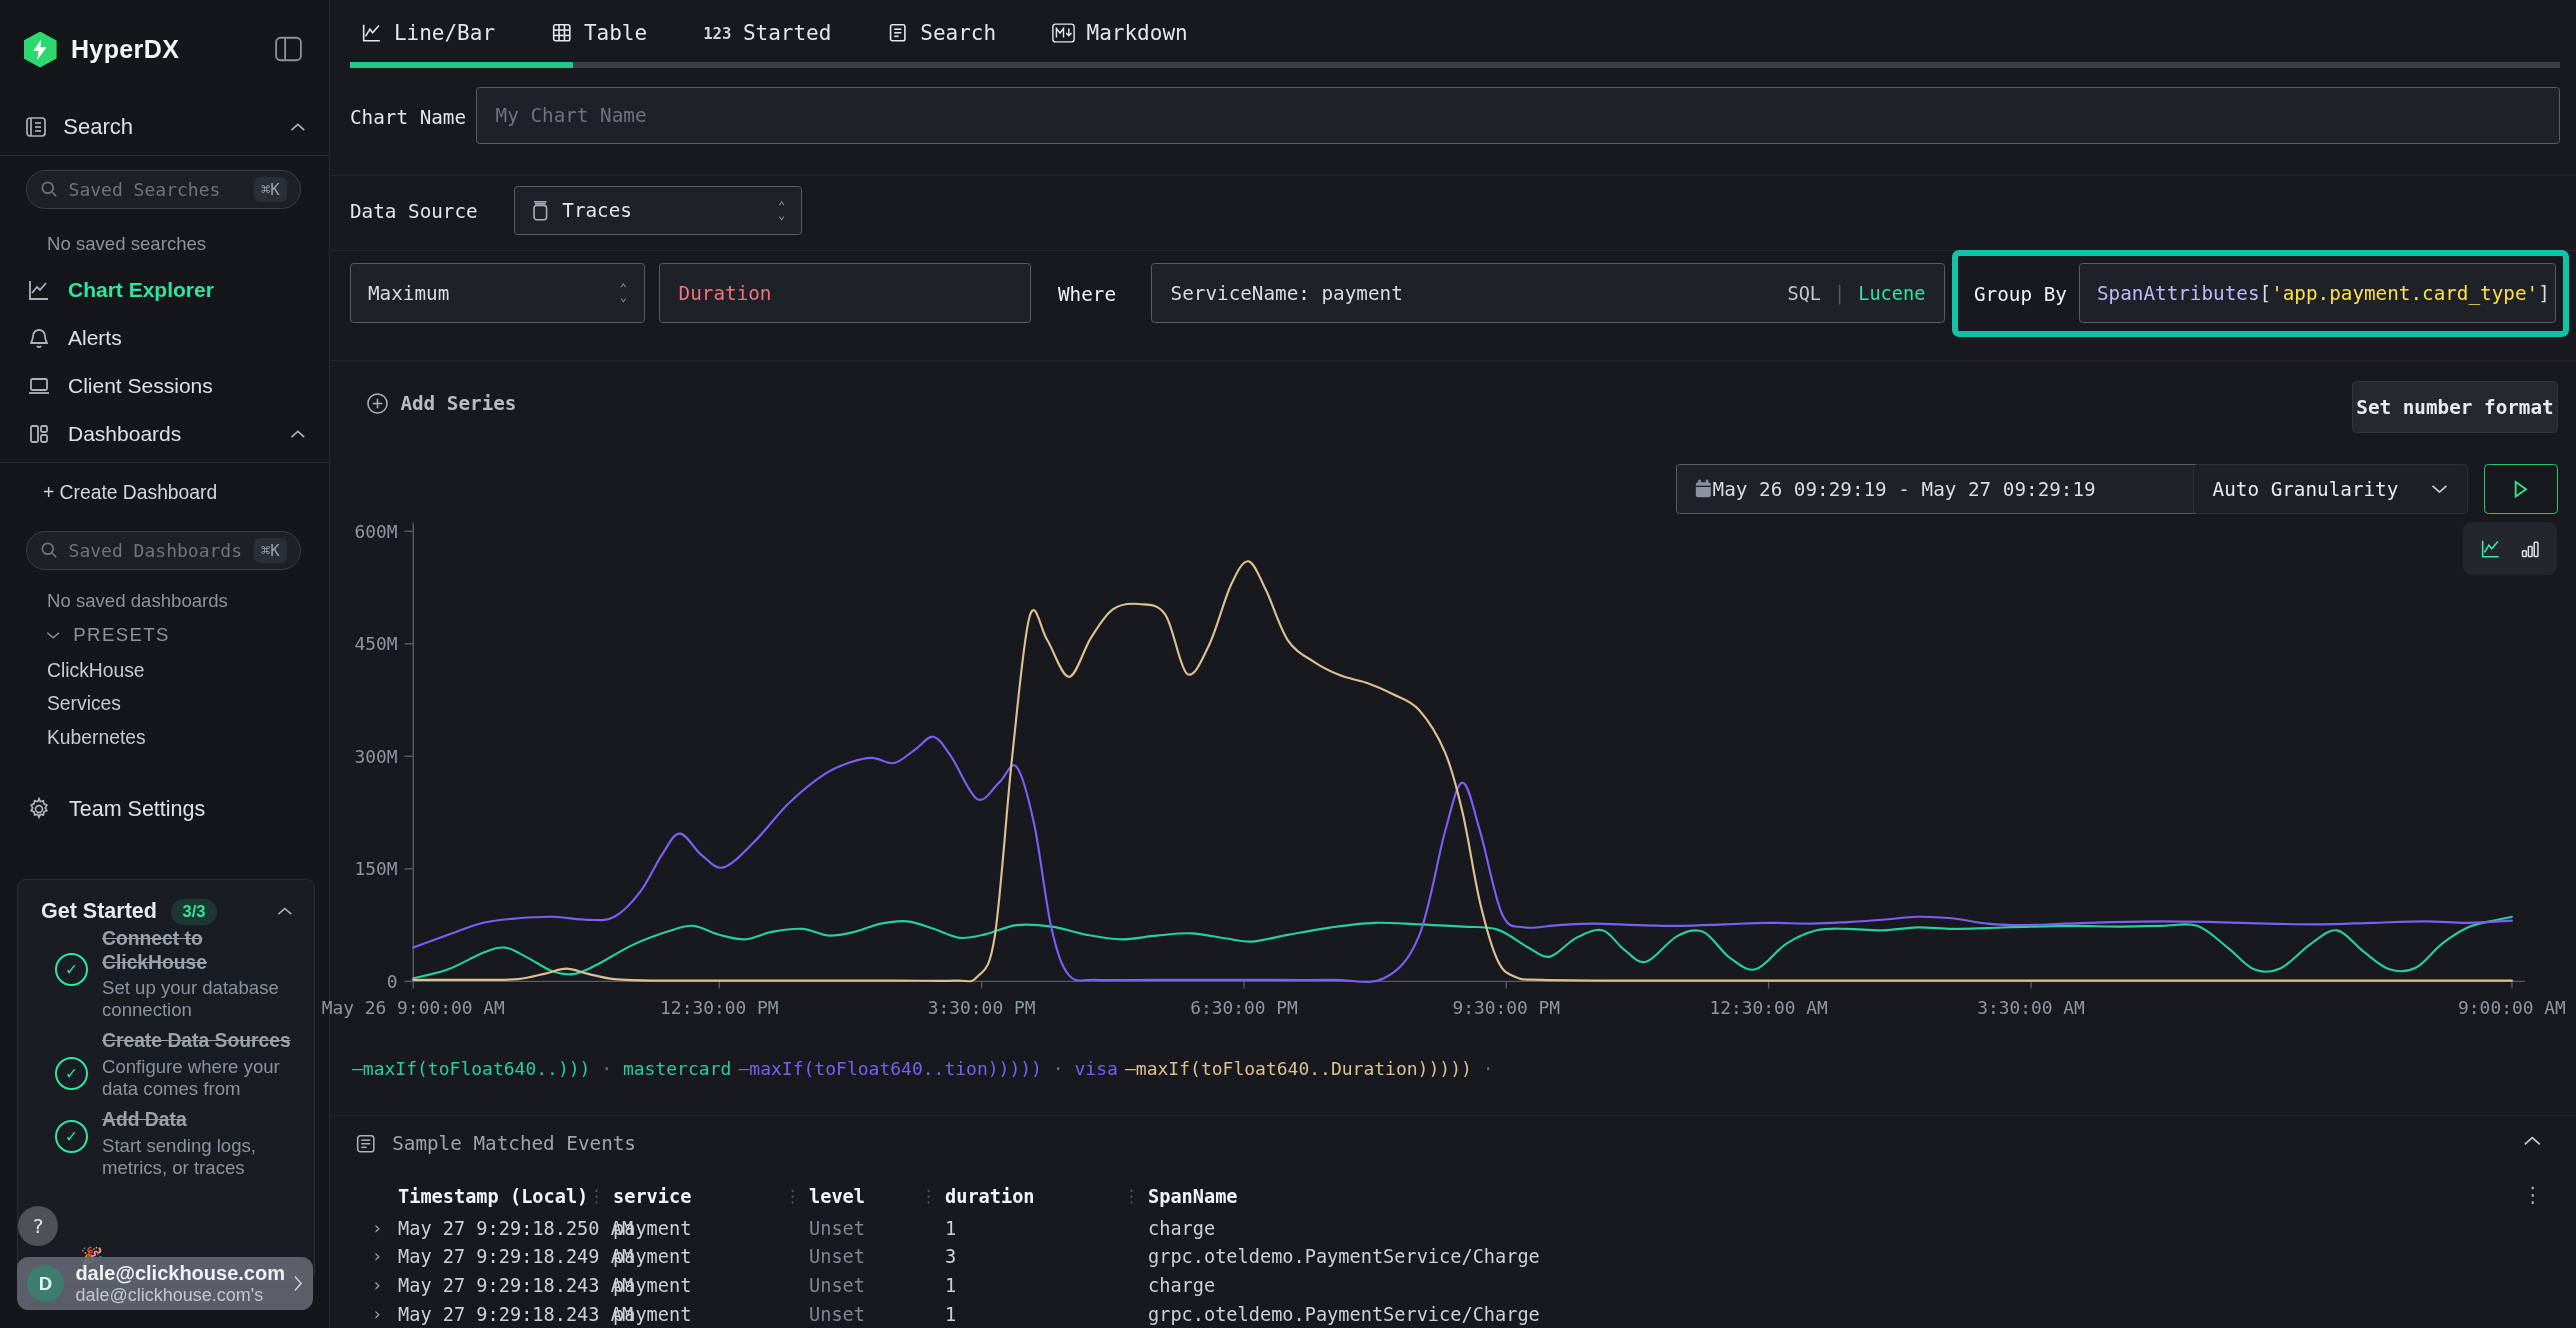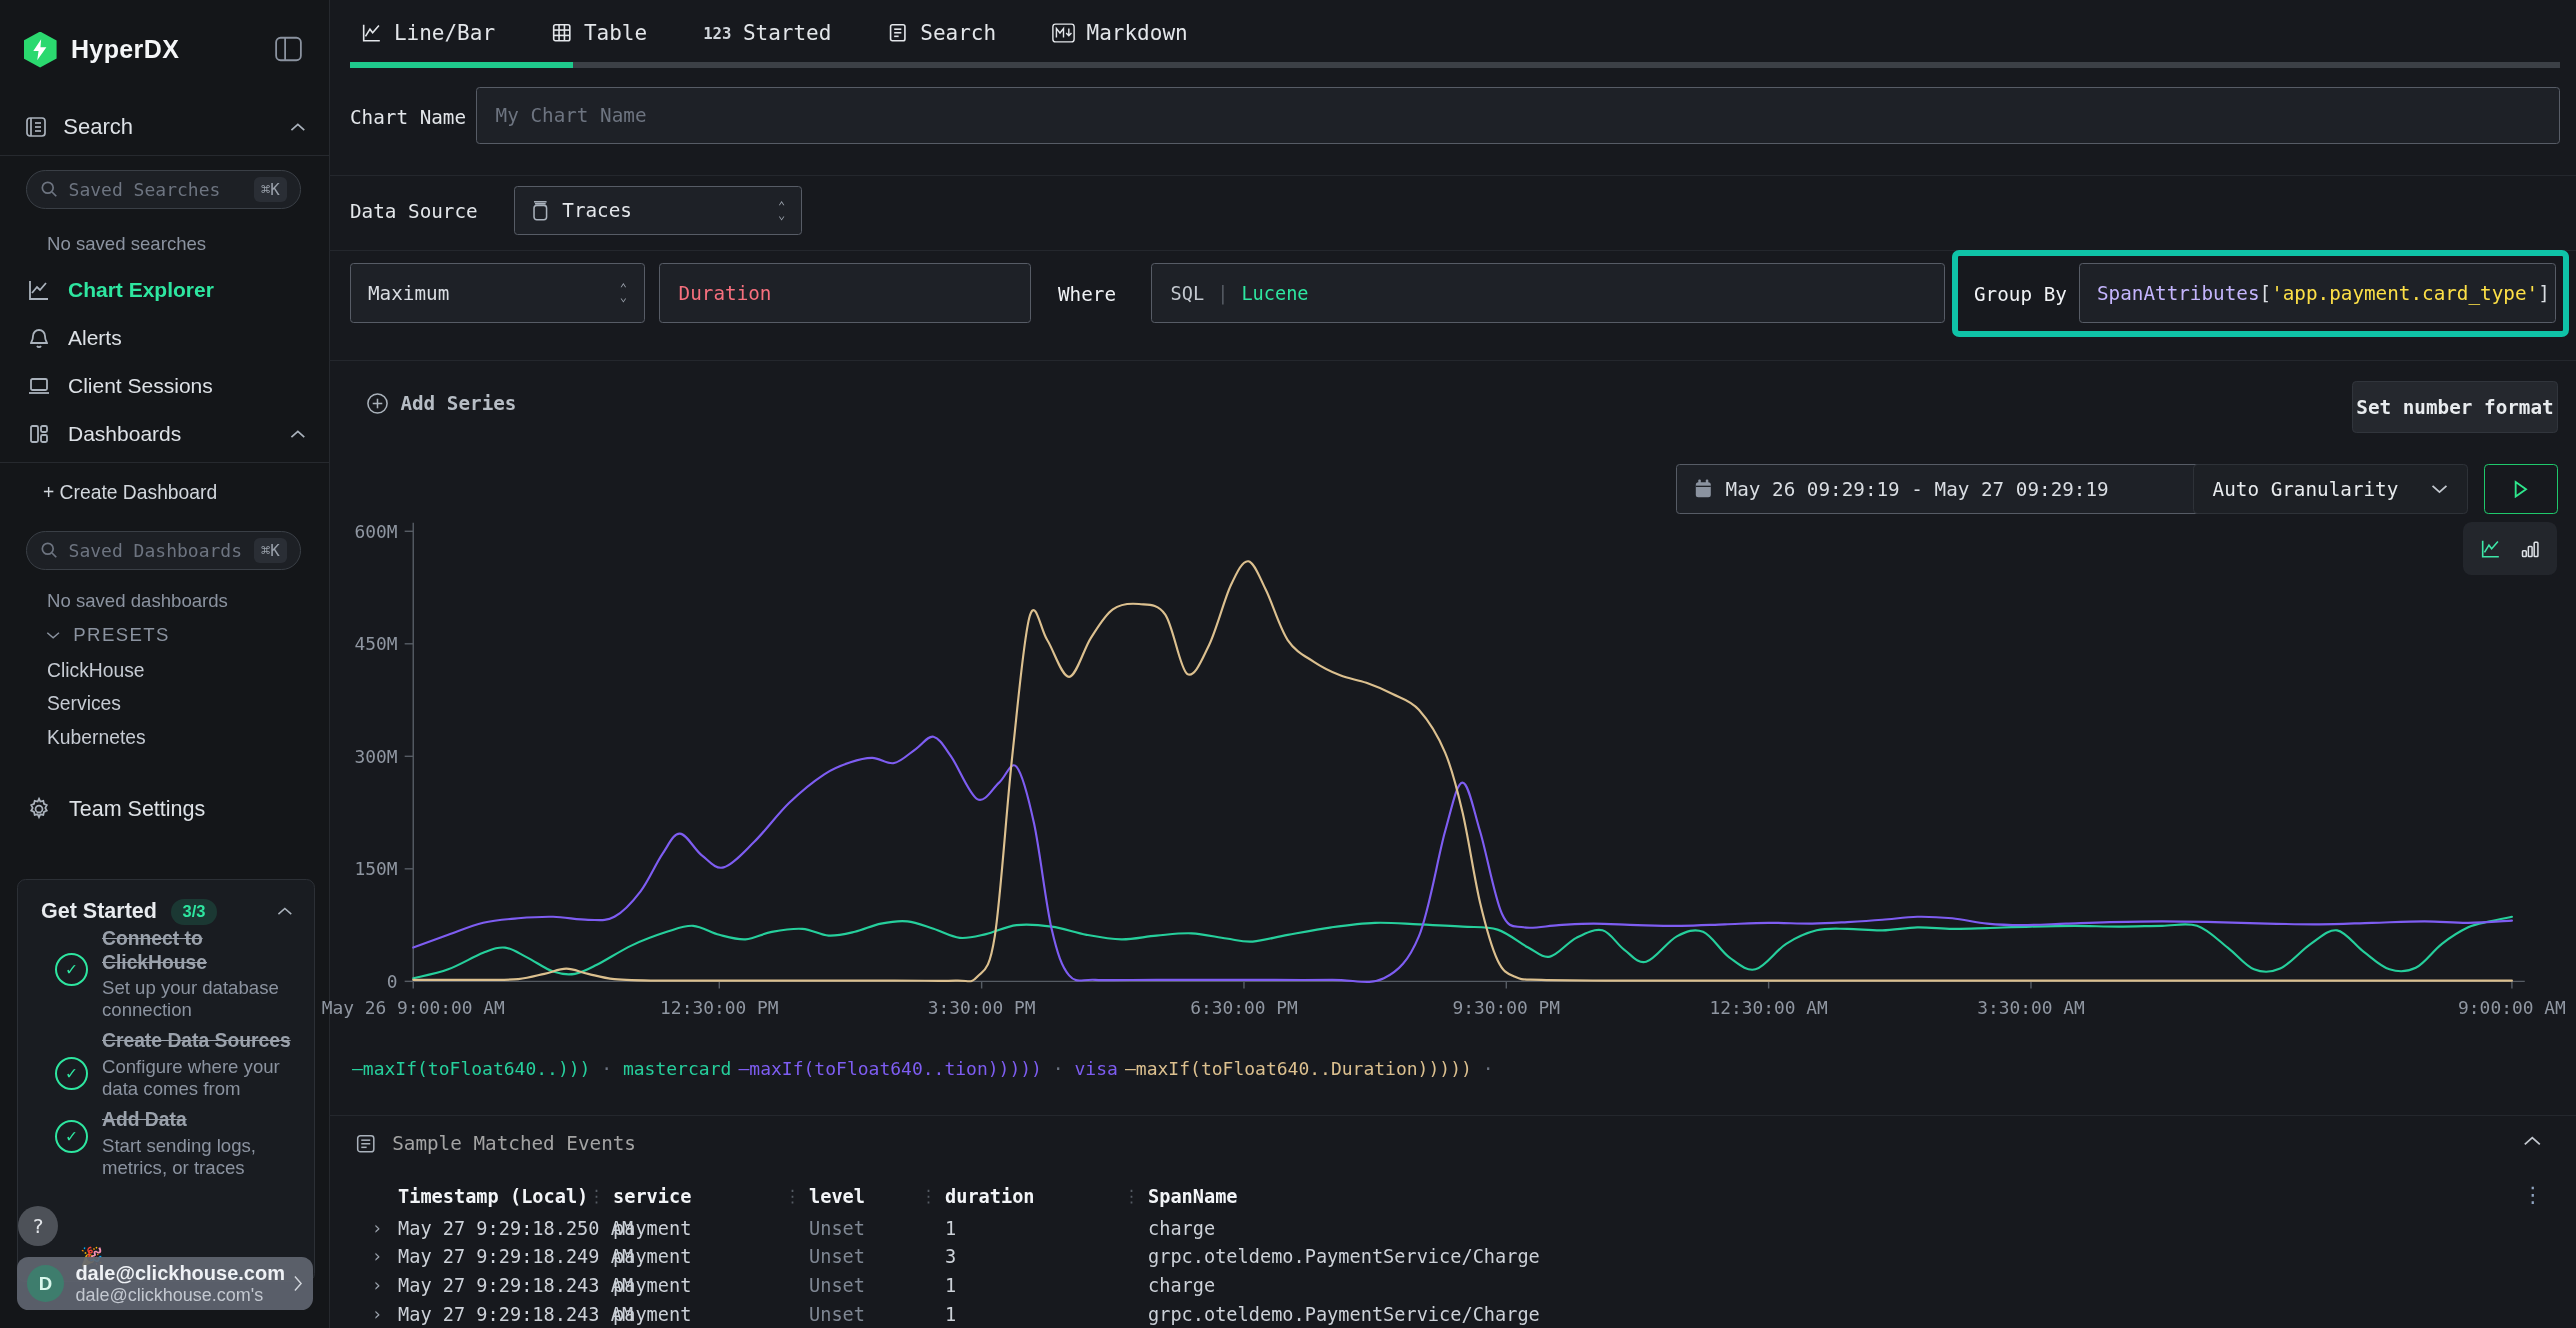--- a/index.html
+++ b/index.html
@@ -304,20 +304,21 @@
 
   <div class="abs inputbox" style="left:350px;top:263px;width:295px;height:60px;padding:0 17px;">
     <span style="font-size:19.3px;color:#d9dde2;flex:1;">Maximum</span>
     <span class="selectchev">⌃<br>⌄</span>
   </div>
   <div class="abs inputbox" style="left:659px;top:263px;width:372px;height:60px;padding:0 18.6px;">
     <span style="font-size:19.3px;color:#f7707e;">Duration</span>
   </div>
   <span class="abs formlabel" style="left:1058px;top:283px;color:#f0f2f5;">Where</span>
   <div class="abs inputbox" style="left:1151px;top:263px;width:794px;height:60px;padding:0 18.6px;gap:13px;">
+    <span style="font-size:19.3px;color:#d9dde2;flex:1;">ServiceName: payment</span>
     <span style="font-size:18.6px;color:#c3c8cf;">SQL</span>
     <span style="font-size:18.6px;color:#555b63;">|</span>
     <span style="font-size:18.6px;color:#2ee6a0;">Lucene</span>
   </div>
 
   <div class="abs" id="annotate"></div>
   <span class="abs formlabel" style="left:1974px;top:283px;color:#f0f2f5;">Group By</span>
   <div class="abs inputbox" style="left:2079px;top:263px;width:477px;height:60px;padding:0 17px;overflow:hidden;">
     <span style="font-size:19.3px;white-space:nowrap;">
       <span style="color:#c4b5fd;">SpanAttributes</span><span style="color:#d9dde2;">[</span><span style="color:#fde047;text-align:center;">'app.payment.card_type'</span><span style="color:#d9dde2;">]</span>
@@ -332,21 +333,21 @@
           <line x1="12" y1="7" x2="12" y2="17"></line>
           <line x1="7" y1="12" x2="17" y2="12"></line>
         </svg>
       </span>
     <span style="font-size:19.3px;font-weight:bold;color:#b7bdc5;">Add Series</span>
   </div>
   <div class="abs btn" style="left:2352px;top:381px;width:206px;height:52px;">
     <span>Set number format</span>
   </div>
 
-  <div class="abs inputbox" style="left:1676px;top:464px;width:556px;height:50px;padding:0 17px;gap:13px;">
+  <div class="abs inputbox" style="left:1676px;top:464px;width:556px;height:50px;padding:0 17px;">
     <span>
         <svg width="18.6" height="20" viewBox="0 0 22 24" fill="#8b93a0">
           <rect x="2" y="4" width="18" height="18" rx="3"></rect>
           <rect x="5" y="0.5" width="3" height="5" rx="1.2"></rect>
           <rect x="14" y="0.5" width="3" height="5" rx="1.2"></rect>
           <rect x="2" y="8" width="18" height="1.6" fill="#1e2127"></rect>
         </svg>
       </span>
     <span style="font-size:19.3px;color:#d9dde2;">May 26 09:29:19 - May 27 09:29:19</span>
   </div>

